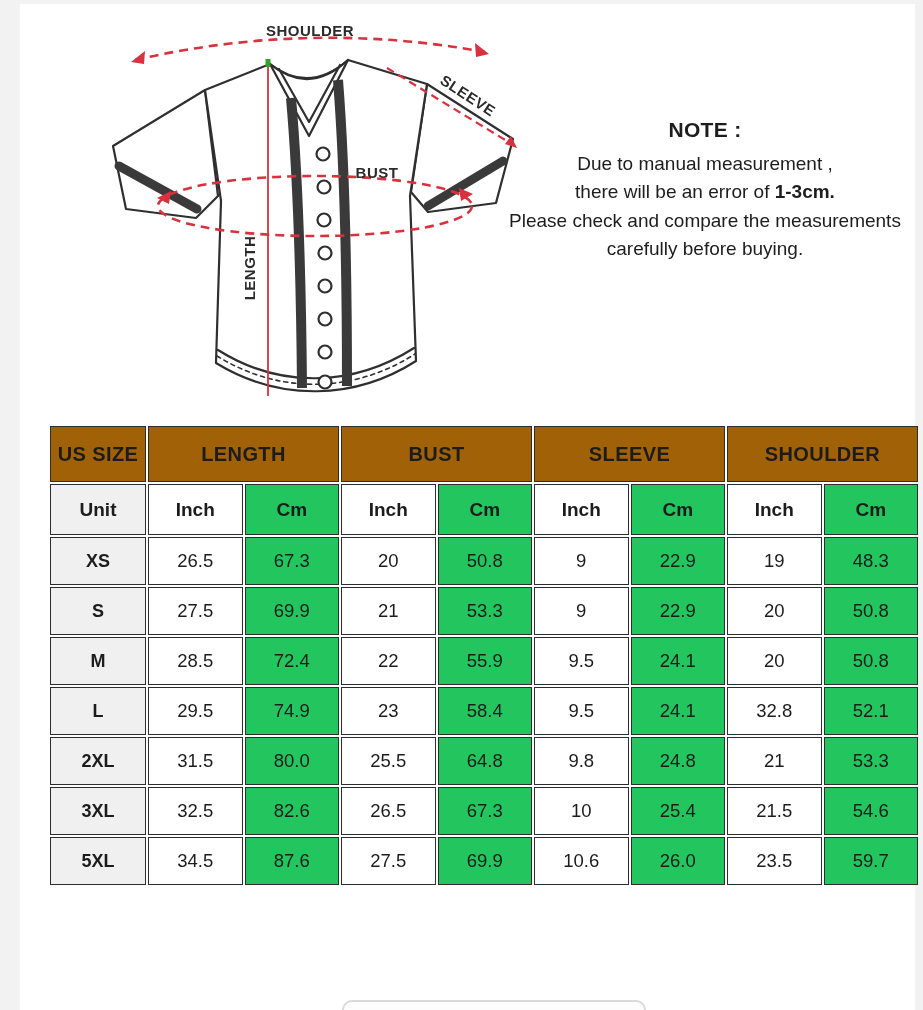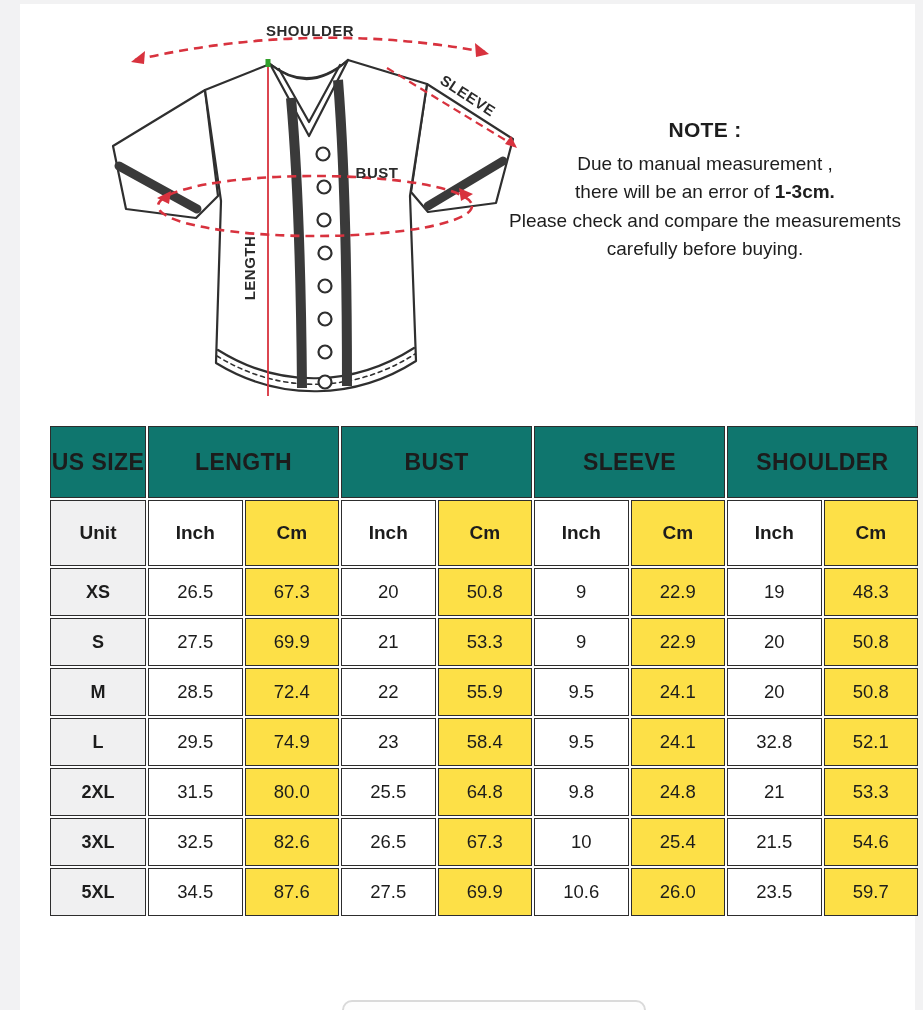--- a/index.html
+++ b/index.html
@@ -16,25 +16,25 @@
         color:#1d1d1d;font-size:19px;line-height:28.5px;}
   .note-heading{font-size:21px;font-weight:bold;margin-bottom:5px;letter-spacing:.3px;}
   .note b{font-weight:bold;}
 
   
   table.size-table{position:absolute;left:28px;top:420px;width:872px;
         border-collapse:separate;border-spacing:2px;table-layout:fixed;}
   .size-table th,.size-table td{border:1.7px solid #2d2d2d;box-sizing:border-box;
         text-align:center;vertical-align:middle;background:#ffffff;color:#1c1c1c;
         padding:0;overflow:hidden;}
-  .size-table thead th{height:72px;font-size:23px;font-weight:bold;background:#0f766e;
+  .size-table thead th{height:56px;font-size:20px;font-weight:bold;background:#a16207;
         letter-spacing:.4px;}
-  .size-table tr.unit-row td{height:66px;font-size:19px;font-weight:bold;}
+  .size-table tr.unit-row td{height:51px;font-size:19px;font-weight:bold;}
   .size-table tbody td{height:48px;font-size:18.5px;font-weight:normal;}
-  .size-table td.gray{background:#fde047;}
+  .size-table td.gray{background:#22c55e;}
   .size-table td.size-cell{font-weight:bold;font-size:18px;background:#f0f0f1;}
 
   
   .partial-card{position:absolute;left:322px;top:996px;width:300px;height:26px;
         border:2px solid #dadada;border-radius:10px;background:#fdfdfd;}
 </style>
 </head>
 <body>
 
 <div class="page">

